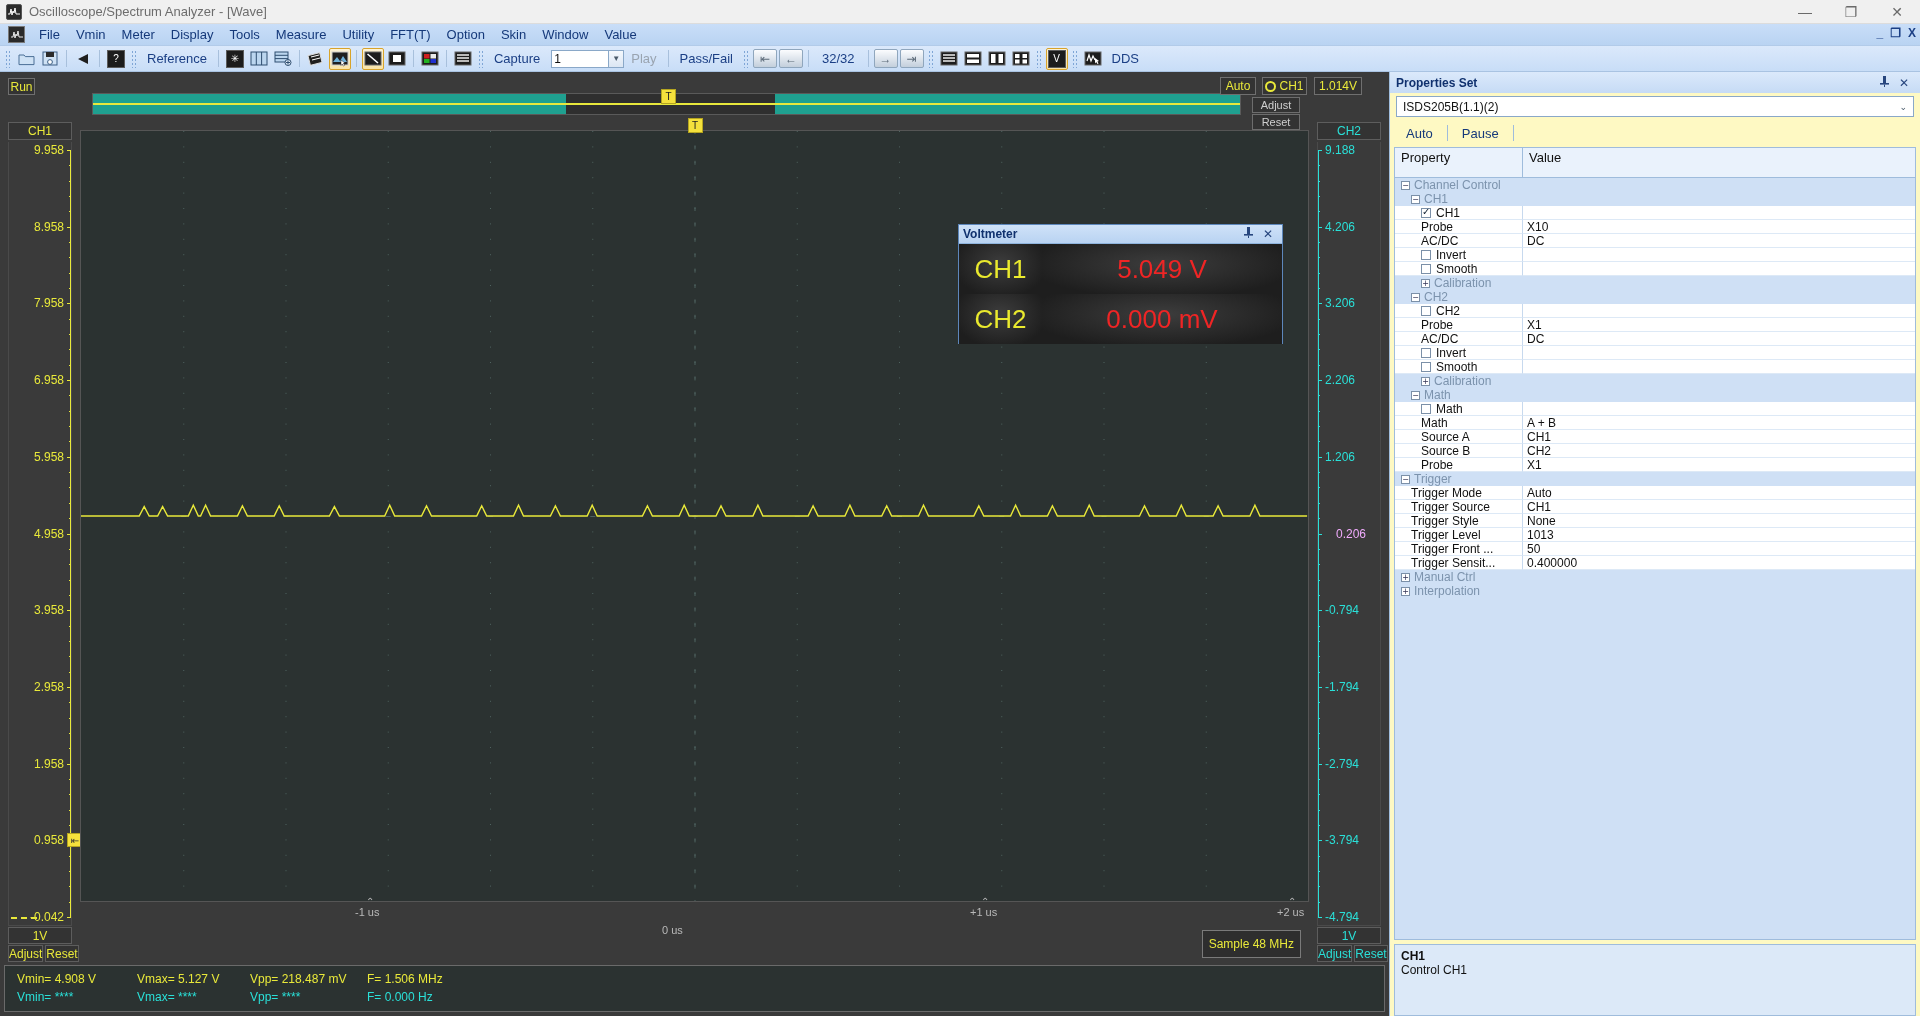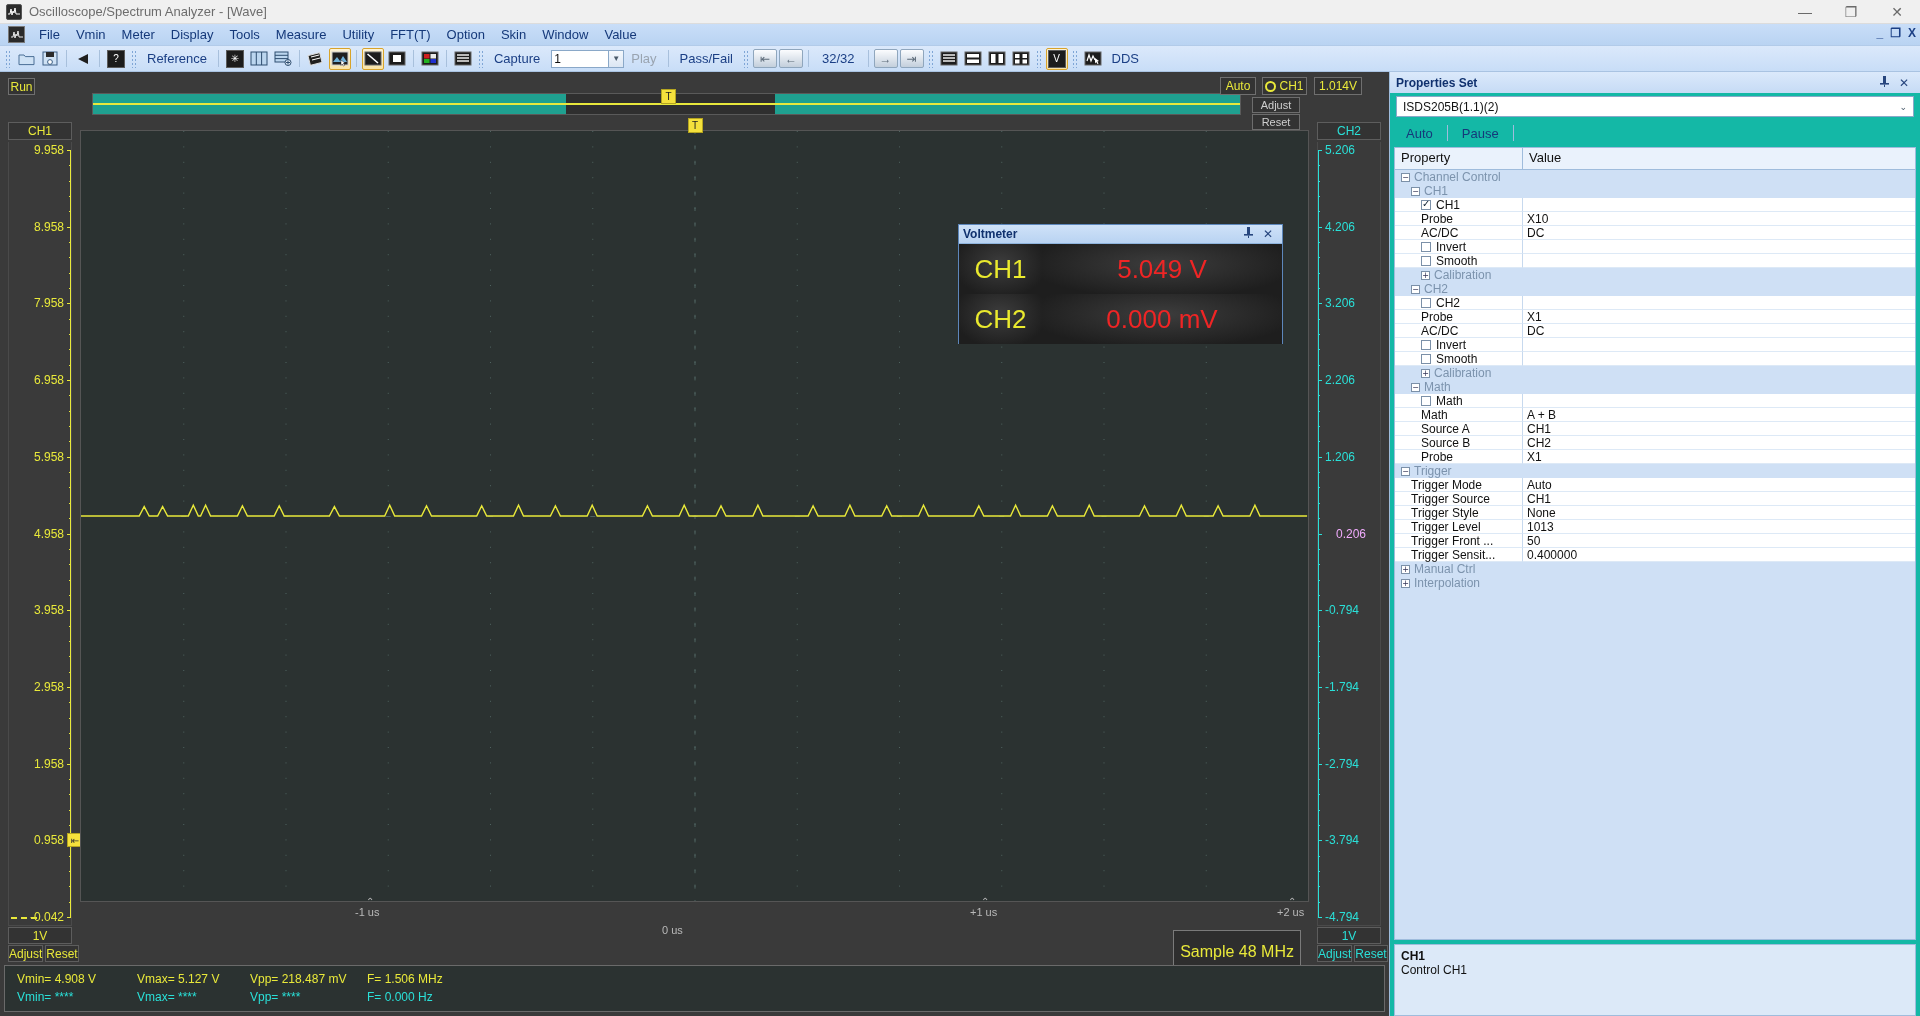--- a/index.html
+++ b/index.html
@@ -145,21 +145,21 @@
   .axbtns div { flex:1; border:1px solid #5d5d5d; background:#333; font-size:12px;
                 display:flex; align-items:center; justify-content:center; }
 
   #graph { flex:1; position:relative; background:#2b3231; border:1px solid #555;
            margin:8px 0 0 0; }
   #graphwrap { flex:1; display:flex; flex-direction:column; position:relative; }
   #timeaxis { height:60px; position:relative; }
   .tlab { position:absolute; color:#b9b9b9; font-size:11px; }
   #samplebox {
     position:absolute; right:8px; top:28px; border:1px solid #7a7a7a; background:#2e2e2e;
-    color:#e9e93a; font-size:16px; padding:12px 6px;
+    color:#e9e93a; font-size:12px; padding:6px 6px;
   }
 
   
   #trigmark {
     position:absolute; width:15px; height:15px; background:#f5e13c; color:#222;
     font-size:10px; display:flex; align-items:center; justify-content:center;
     border:1px solid #b5a520; z-index:6;
   }
 
   
@@ -187,40 +187,40 @@
 
   
   #measbar {
     height:47px; margin:3px 4px 4px 4px; border:1px solid #6a6a6a; background:#2b3231;
     position:relative;
   }
   .mcell { position:absolute; font-size:12px; white-space:nowrap; }
 
   
   #rightpanel {
-    width:531px; background:#14b8a6; display:flex; flex-direction:column;
+    width:531px; background:#fef9c3; display:flex; flex-direction:column;
     border-left:1px solid #9fbcdc;
   }
   #pshdr { height:21px; display:flex; align-items:center; padding:0 6px;
            background:linear-gradient(#dbe9fb,#c6dbf5); }
   #pshdr .t { flex:1; color:#10316e; font-size:12px; font-weight:bold; }
   #pshdr .b { color:#27467e; font-size:12px; padding:0 5px; }
   #pscombo {
     height:21px; margin:3px 6px; background:#fff; border:1px solid #8aa8c8;
     display:flex; align-items:center; padding:0 6px; font-size:12px; color:#111;
   }
   #pscombo .cv { flex:1; }
   #pscombo .ar { color:#4a5a6a; font-size:9px; }
   #psbtns { height:22px; margin:2px 4px 0 4px; display:flex; align-items:center; }
   #psbtns .pb { padding:2px 12px; color:#15397a; font-size:13px; }
   #psbtns .sep { width:1px; height:16px; background:#9fbcdc; margin:0 2px; }
 
   #grid { margin:3px 4px 0 4px; border:1px solid #9fbcdc; background:#cfe0f5;
           flex:1; overflow:hidden; }
-  .ghdr { display:flex; height:22px; background:#eaf2fc; border-bottom:1px solid #9fbcdc; }
+  .ghdr { display:flex; height:30px; background:#eaf2fc; border-bottom:1px solid #9fbcdc; }
   .ghdr div { font-size:13px; color:#111; padding:2px 6px; }
   .ghdr .c1 { width:128px; border-right:1px solid #9fbcdc; }
   .ghdr .c2 { flex:1; }
   .grow { display:flex; height:14px; align-items:stretch; }
   .gname { width:128px; display:flex; align-items:center; font-size:12px; color:#111;
            background:#fff; border-right:1px solid #c7d9ee; border-bottom:1px solid #dde9f6;
            padding-left:2px; }
   .gval { flex:1; display:flex; align-items:center; font-size:12px; color:#111;
           background:#fff; border-bottom:1px solid #dde9f6; padding-left:4px; }
   .grow.group .gname, .grow.group .gval { background:#cfe0f5; border:none; color:#7c93ad; }
@@ -1195,21 +1195,21 @@
               <div style="position: absolute; left: 1208px; top: -6px; color: rgb(185, 185, 185); font-size: 10px;">⌃</div>
             </div>
           <div id="samplebox">Sample 48 MHz</div>
         </div>
       </div>
 
       <div class="axiscol">
         <div class="axhdr" style="color:#2ae0d8">CH2</div>
         <div class="axbody" id="rightaxisbody">
             <div class="axtickline" style="background: rgb(42, 224, 216); top: 8px; bottom: 8px; height: 767px; left: 0px;"></div>
-            <div class="axlabel" style="color: rgb(42, 224, 216); top: 1px; left: 7px;">5.206</div>
+            <div class="axlabel" style="color: rgb(42, 224, 216); top: 1px; left: 7px;">9.188</div>
             <div class="axtick" style="background: rgb(42, 224, 216); top: 8px; left: 0px;"></div>
             <div class="axtick" style="background: rgb(42, 224, 216); width: 2px; top: 23.34px; left: 0px;"></div>
             <div class="axtick" style="background: rgb(42, 224, 216); width: 2px; top: 38.68px; left: 0px;"></div>
             <div class="axtick" style="background: rgb(42, 224, 216); width: 2px; top: 54.02px; left: 0px;"></div>
             <div class="axtick" style="background: rgb(42, 224, 216); width: 2px; top: 69.36px; left: 0px;"></div>
             <div class="axlabel" style="color: rgb(42, 224, 216); top: 77.7px; left: 7px;">4.206</div>
             <div class="axtick" style="background: rgb(42, 224, 216); top: 84.7px; left: 0px;"></div>
             <div class="axtick" style="background: rgb(42, 224, 216); width: 2px; top: 100.04px; left: 0px;"></div>
             <div class="axtick" style="background: rgb(42, 224, 216); width: 2px; top: 115.38px; left: 0px;"></div>
             <div class="axtick" style="background: rgb(42, 224, 216); width: 2px; top: 130.72px; left: 0px;"></div>

